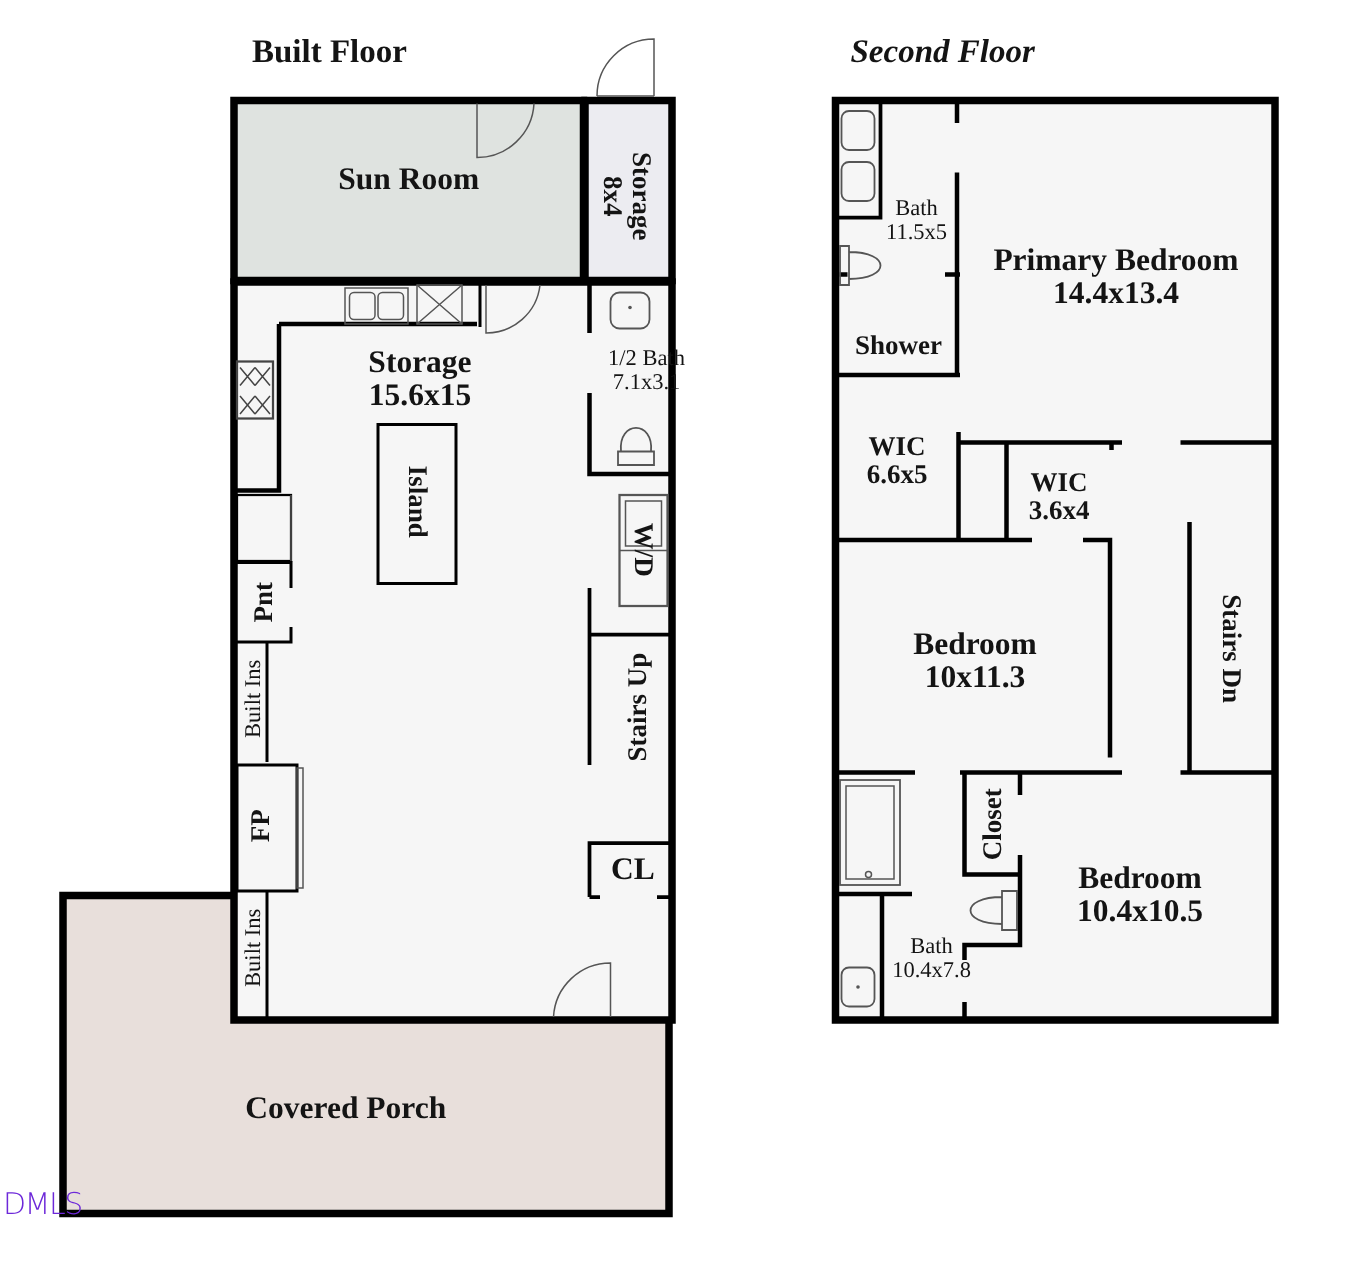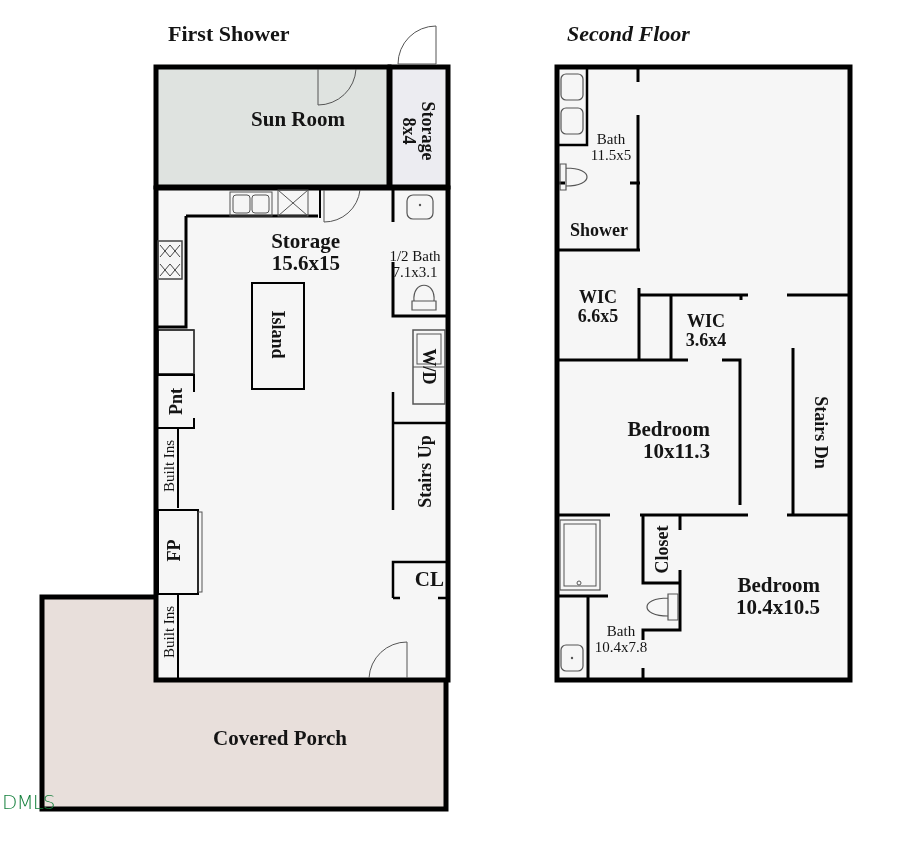--- a/index.html
+++ b/index.html
@@ -1,26 +1,26 @@
 <!DOCTYPE html>
 <html><head>
 <meta charset="utf-8">
 <style>
   html, body { margin:0; padding:0; background:#ffffff; }
   body { width:900px; height:842px; position:relative; overflow:hidden;
          font-family:"Liberation Serif","DejaVu Serif",serif; color:#111; }
   svg.plan { position:absolute; left:0; top:0; }
   .lbl { position:absolute; text-align:center; font-weight:bold; line-height:1.05; white-space:nowrap; color:#141414; }
   .title { font-size:22px; }
-  .big { font-size:21px;text-align:right; }
+  .big { font-size:21px; }
   .med { font-size:18px; }
   .sm  { font-size:15px; font-weight:normal; }
   .vert { transform-origin:center center; }
   .watermark { position:absolute; left:2px; top:790px; font-family:"DejaVu Sans",sans-serif;
-               font-size:20px; color:#15803d; letter-spacing:-1px; font-weight:200; }
+               font-size:20px; color:#6d28d9; letter-spacing:-1px; font-weight:200; }
 </style>
 </head>
 <body>
 
 <svg class="plan" width="900" height="842" viewBox="0 0 900 842">
 
   <rect x="42" y="597" width="404" height="212" fill="#e8dfdb" stroke="#000" stroke-width="5"></rect>
 
   <rect x="156" y="188" width="292" height="492" fill="#f6f6f6" stroke="#000" stroke-width="5"></rect>
 
@@ -91,68 +91,70 @@
   <rect x="560" y="520" width="40" height="70" fill="none" stroke="#555" stroke-width="1.2"></rect>
   <rect x="564" y="524" width="32" height="62" fill="none" stroke="#555" stroke-width="1"></rect>
   <circle cx="579" cy="583" r="2" fill="none" stroke="#555" stroke-width="1"></circle>
 
   <path d="M668 594 L678 594 L678 620 L668 620 Z M668 598 C640 598 640 616 668 616" fill="none" stroke="#555" stroke-width="1.2"></path>
 
   <rect x="561" y="645" width="22" height="26" rx="5" fill="none" stroke="#555" stroke-width="1.2"></rect>
   <circle cx="572" cy="658" r="1.2" fill="#555"></circle>
 </svg>
 
-<div class="lbl title" style="left:168px; top:22px;">First Shower</div>
+<div class="lbl title" style="left:168px; top:22px;">Built Floor</div>
 <div class="lbl title" style="left:567px; top:22px;font-style:italic;">Second Floor</div>
 
 <div class="lbl big" style="left:200px; top:108px; width:145px;">
   <div>Sun Room</div>
 </div>
 
 <div class="lbl med vert" style="left:378px; top:112px; width:80px; transform:rotate(90deg);">
   <div>Storage</div>
   <div>8x4</div>
 </div>
 
 <div class="lbl big" style="left:220px; top:230px; width:120px;">
   <div>Storage</div>
   <div>15.6x15</div>
 </div>
 
 <div class="lbl med vert" style="left:248px; top:325px; width:60px; transform:rotate(90deg);">Island</div>
 
-<div class="lbl sm" style="left:380px; top:232px; width:70px;margin-top:17px;">
+<div class="lbl sm" style="left:396px; top:232px; width:70px;">
   <div>1/2 Bath</div>
   <div>7.1x3.1</div>
 </div>
 
 <div class="lbl med vert" style="left:404px; top:357px; width:50px; transform:rotate(90deg);">W/D</div>
 
 <div class="lbl med vert" style="left:156px; top:392px; width:40px; transform:rotate(-90deg);">Pnt</div>
 <div class="lbl sm vert" style="left:135px; top:458px; width:70px; transform:rotate(-90deg);">Built Ins</div>
 <div class="lbl med vert" style="left:156px; top:541px; width:36px; transform:rotate(-90deg);">FP</div>
 <div class="lbl sm vert" style="left:135px; top:624px; width:70px; transform:rotate(-90deg);">Built Ins</div>
 
 <div class="lbl med vert" style="left:380px; top:462px; width:90px; transform:rotate(-90deg);">Stairs Up</div>
 <div class="lbl big" style="left:400px; top:568px; width:44px;">CL</div>
 
 <div class="lbl big" style="left:220px; top:525px; width:165px;">
 </div>
 
-<div class="lbl big" style="left:162px; top:727px; width:185px;">
+<div class="lbl big" style="left:138px; top:727px; width:185px;">
   <div>Covered Porch</div>
 </div>
 
 <div class="lbl sm" style="left:582px; top:132px; width:58px;">
   <div>Bath</div>
   <div>11.5x5</div>
 </div>
 <div class="lbl med" style="left:560px; top:221px; width:78px;">Shower</div>
 
 <div class="lbl big" style="left:645px; top:162px; width:198px;">
+  <div>Primary Bedroom</div>
+  <div>14.4x13.4</div>
 </div>
 
 <div class="lbl med" style="left:565px; top:288px; width:66px;">
   <div>WIC</div>
   <div>6.6x5</div>
 </div>
 <div class="lbl med" style="left:676px; top:312px; width:60px;">
   <div>WIC</div>
   <div>3.6x4</div>
 </div>

